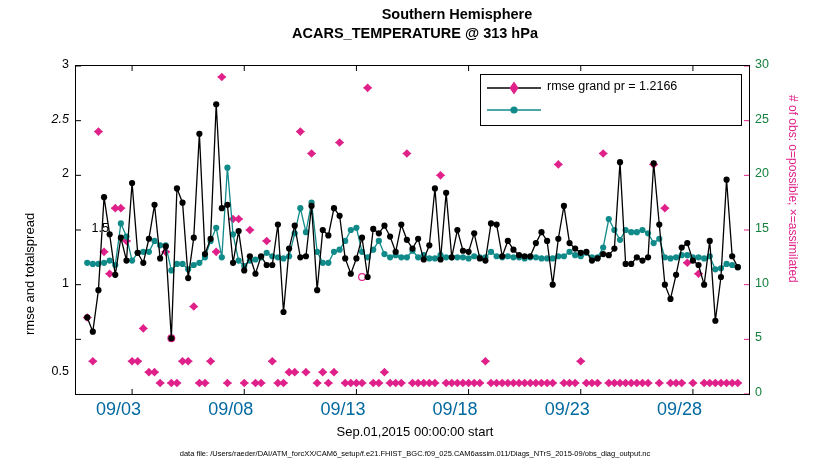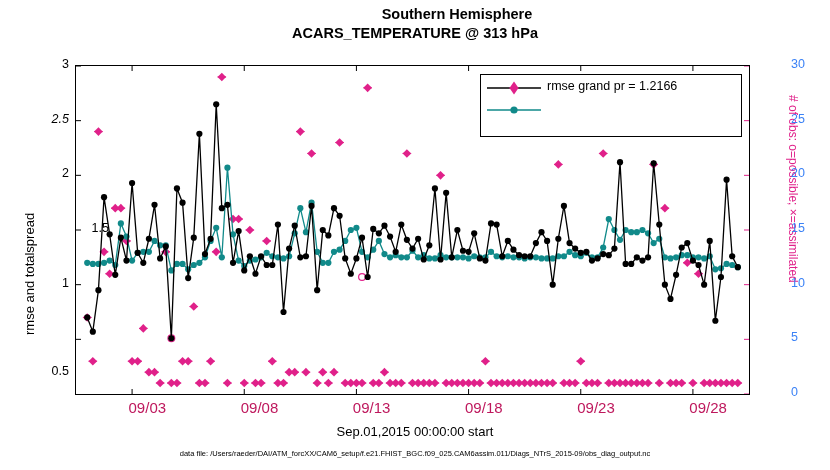--- a/index.html
+++ b/index.html
@@ -11,28 +11,28 @@
   #title2{top:25px;font-size:14.5px;}
 
   
   #plot{position:absolute;left:75px;top:65px;width:675px;height:330px;border:1px solid #000;box-sizing:border-box;background:#fff;}
   #plot svg{position:absolute;left:0;top:0;}
 
   .ylabel-left{position:absolute;transform:rotate(-90deg);transform-origin:left top;font-size:13px;color:#000;white-space:nowrap;}
   .ylabel-right{position:absolute;transform:rotate(90deg);transform-origin:left top;font-size:12px;color:#e0218a;white-space:nowrap;}
 
   .tick-left{position:absolute;font-size:12.5px;color:#000;text-align:right;width:36px;}
-  .tick-right{position:absolute;font-size:12.5px;color:#3b82f6;text-align:left;width:36px;margin-left:36px;}
-  .tick-bottom{position:absolute;font-size:15px;color:#be185d;text-align:right;width:70px;}
+  .tick-right{position:absolute;font-size:12.5px;color:#15803d;text-align:left;width:36px;}
+  .tick-bottom{position:absolute;font-size:18px;color:#0369a1;text-align:left;width:70px;}
 
   .xlabel{position:absolute;left:0;width:830px;text-align:center;font-size:13px;color:#000;top:424px;}
   .datafile{position:absolute;left:0;width:830px;text-align:center;font-size:7.5px;color:#000;top:449px;}
 
   
-  #legend{position:absolute;left:480px;top:74px;width:262px;height:63px;background:#fff;border:1px solid #000;box-sizing:border-box;}
+  #legend{position:absolute;left:480px;top:74px;width:262px;height:52px;background:#fff;border:1px solid #000;box-sizing:border-box;}
   .legend-row{position:absolute;left:0;width:262px;height:24px;}
   .legend-row .lbl{position:absolute;left:66px;top:3px;font-size:12.5px;color:#000;white-space:nowrap;}
   .legend-row svg{position:absolute;left:4px;top:0;}
 </style>
 </head>
 <body>
 
 <div id="root">
 
   <div class="title" id="title1">Southern Hemisphere</div>

